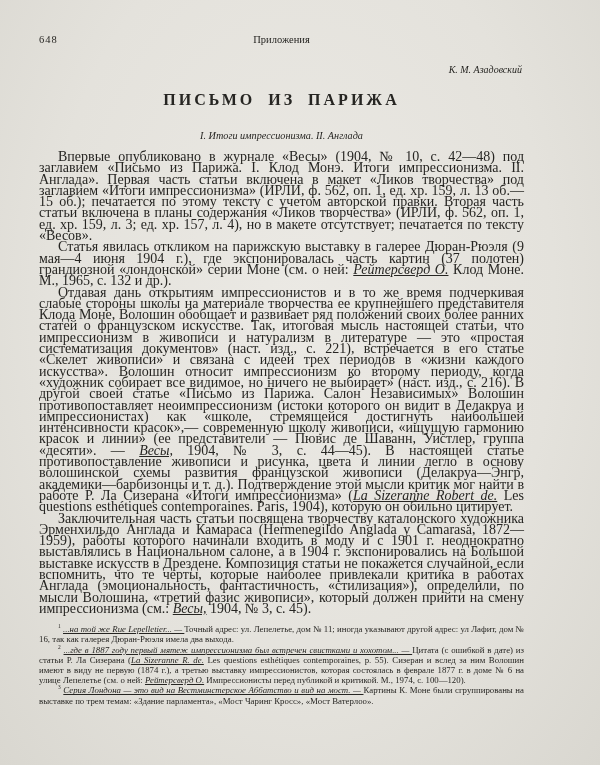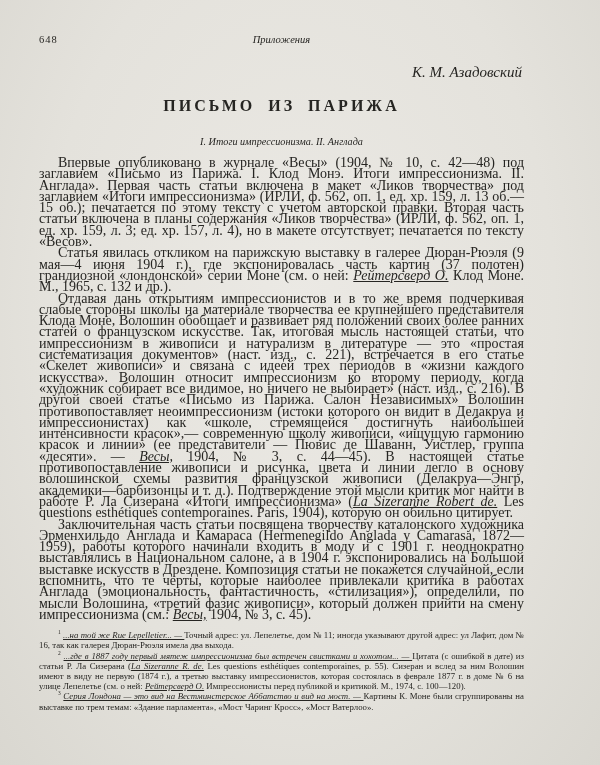--- a/index.html
+++ b/index.html
@@ -11,29 +11,29 @@
   .page {
     width: 600px; height: 765px;
     box-sizing: border-box;
     padding: 34px 76px 0 39px;
     overflow: hidden;
     color: #262522;
     background: radial-gradient(ellipse at 50% 40%, #ebe9e4 0%, #e4e2dc 60%, #d9d7d0 100%);
   }
   .header { position: relative; height: 14px; margin-bottom: 16px; font-size: 10.5px; }
   .pagenum { position: absolute; left: 0; top: 0; letter-spacing: 1px; }
-  .running { display: block; text-align: center; font-style: italic; }
+  .running { display: block; text-align: center; }
 
   .prev-text {
     margin: 0; font-size: 10px; line-height: 11.3px;
     text-align: justify;
   }
   .signature {
     margin: 6px 2px 0 0; text-align: right;
-    font-style: italic; font-size: 15px;
+    font-style: italic; font-size: 10px;
   }
   .title {
     margin: 16px 0 0; text-align: center;
     font-size: 16px; font-weight: bold;
     letter-spacing: 3px; word-spacing: 6px;
   }
   .subtitle {
     margin: 21px 0 10px; text-align: center;
     font-style: italic; font-size: 10.2px;
   }

